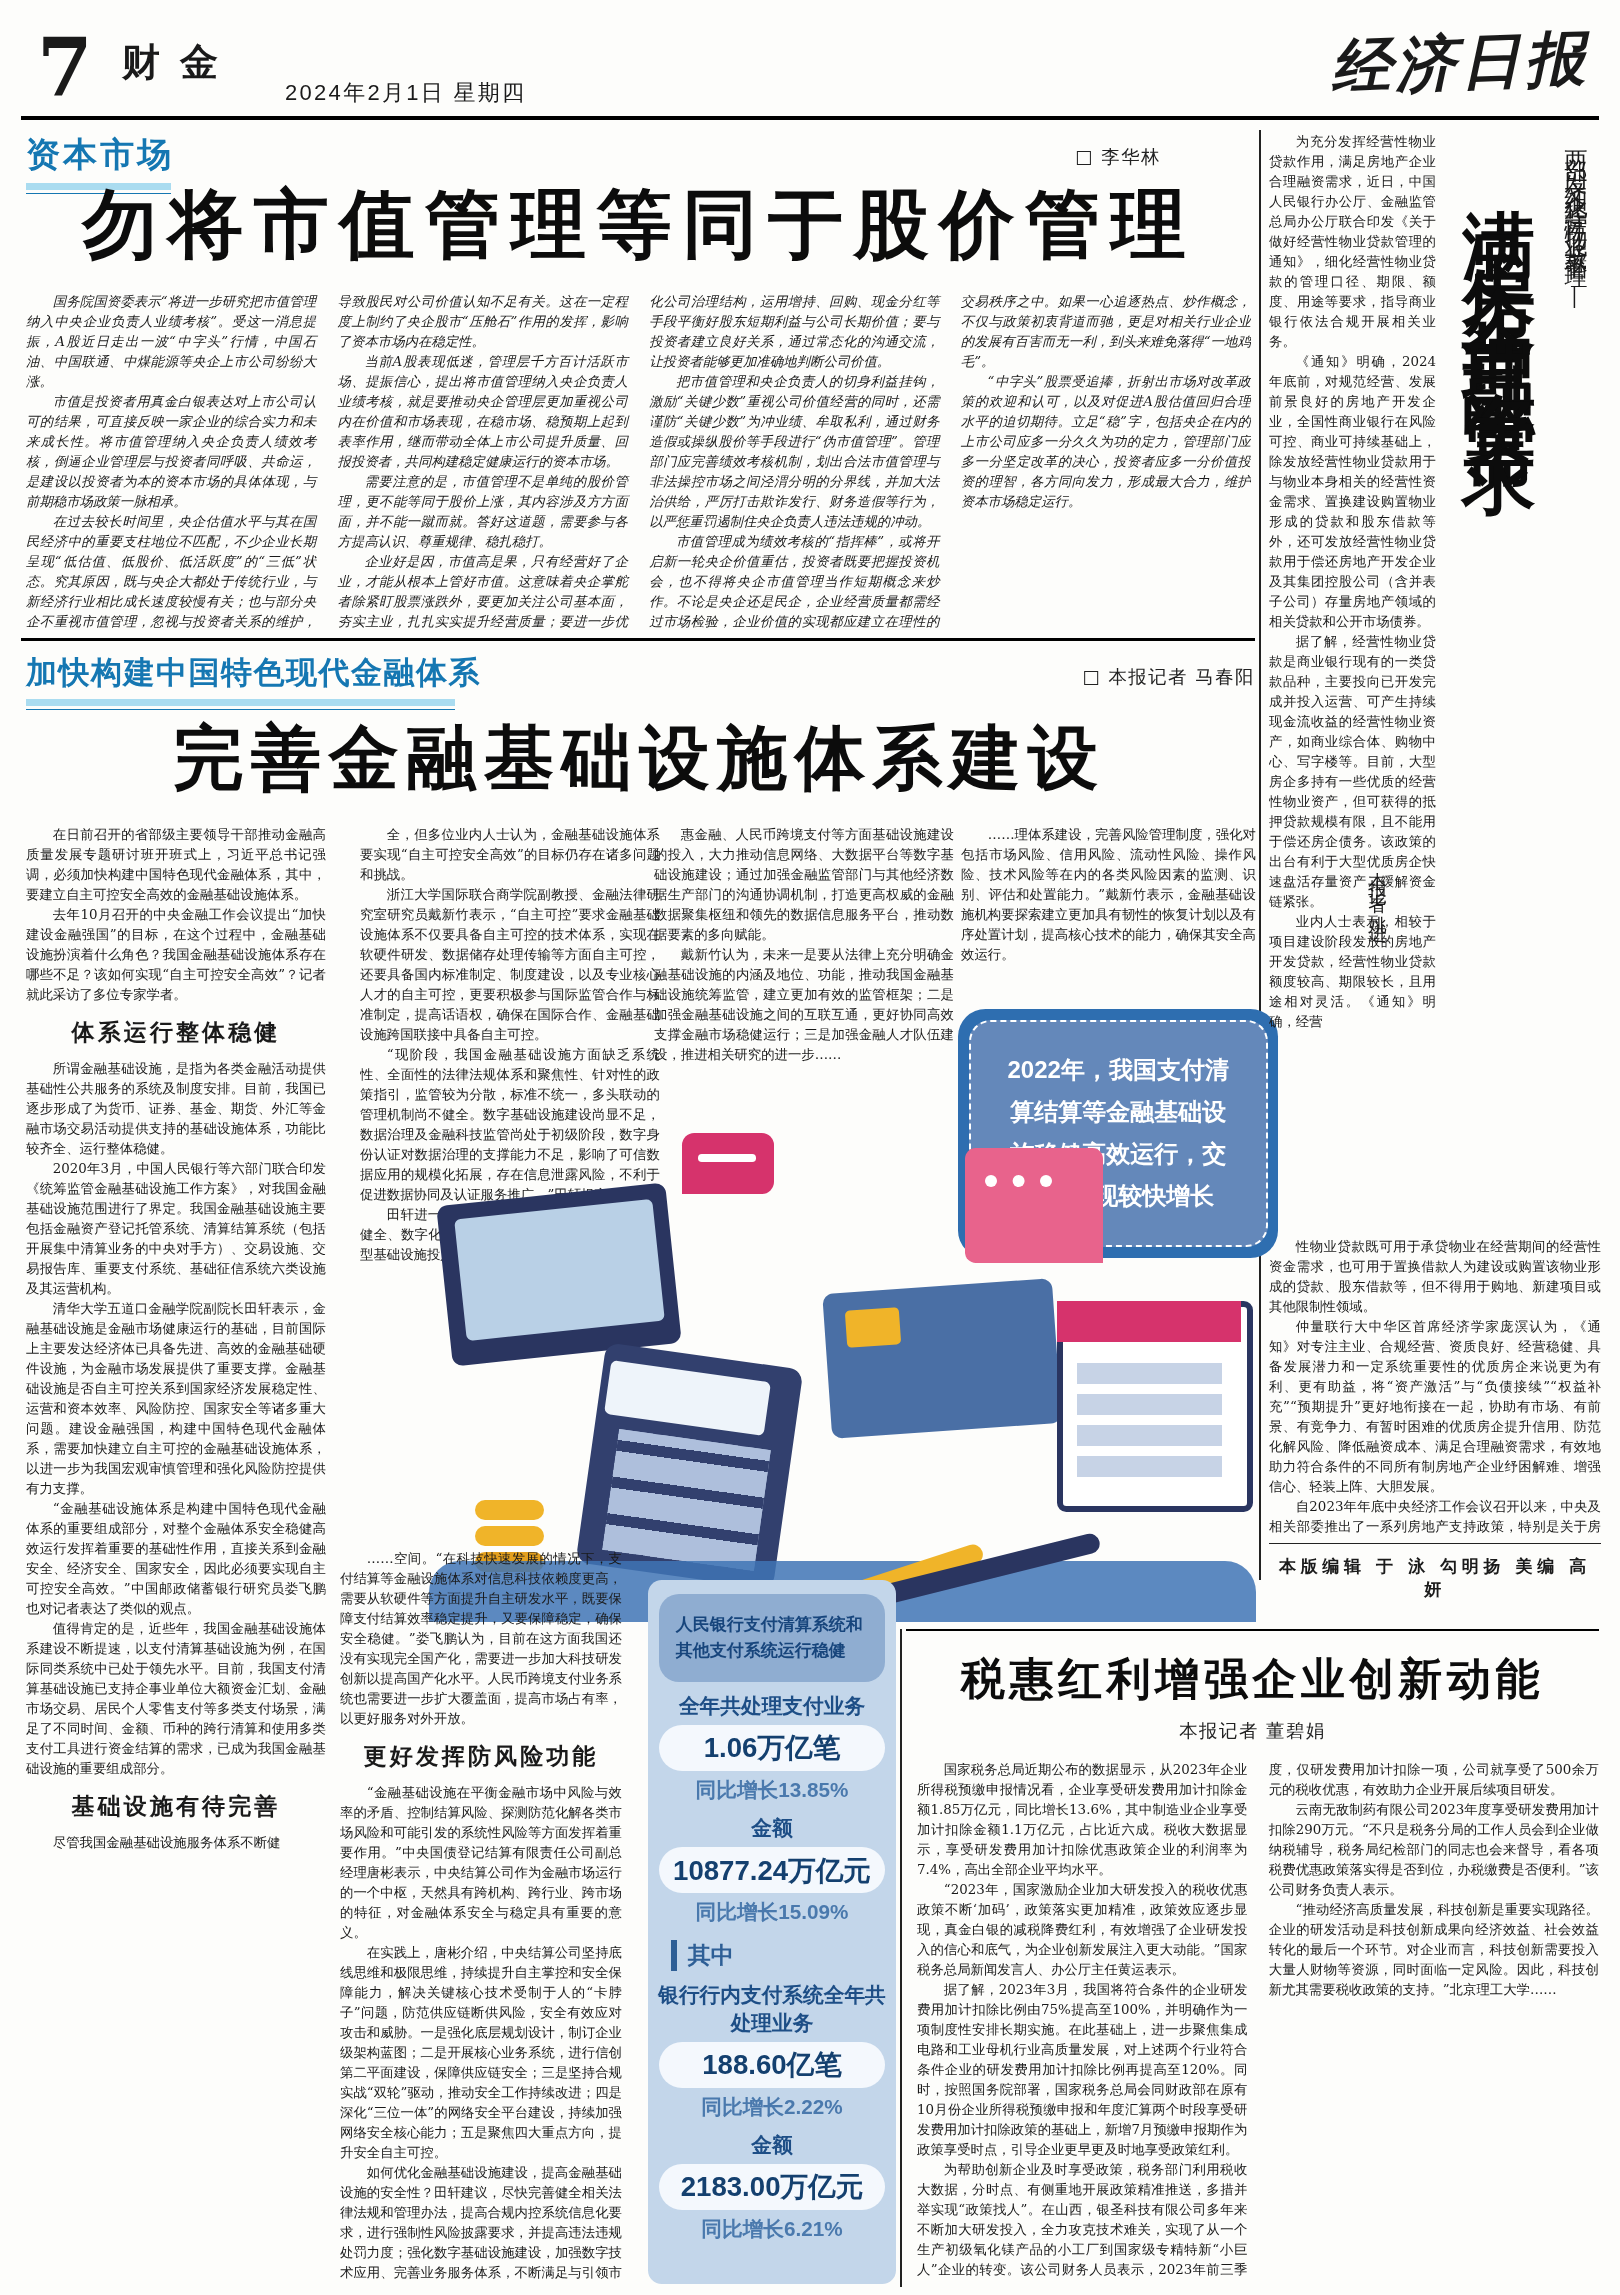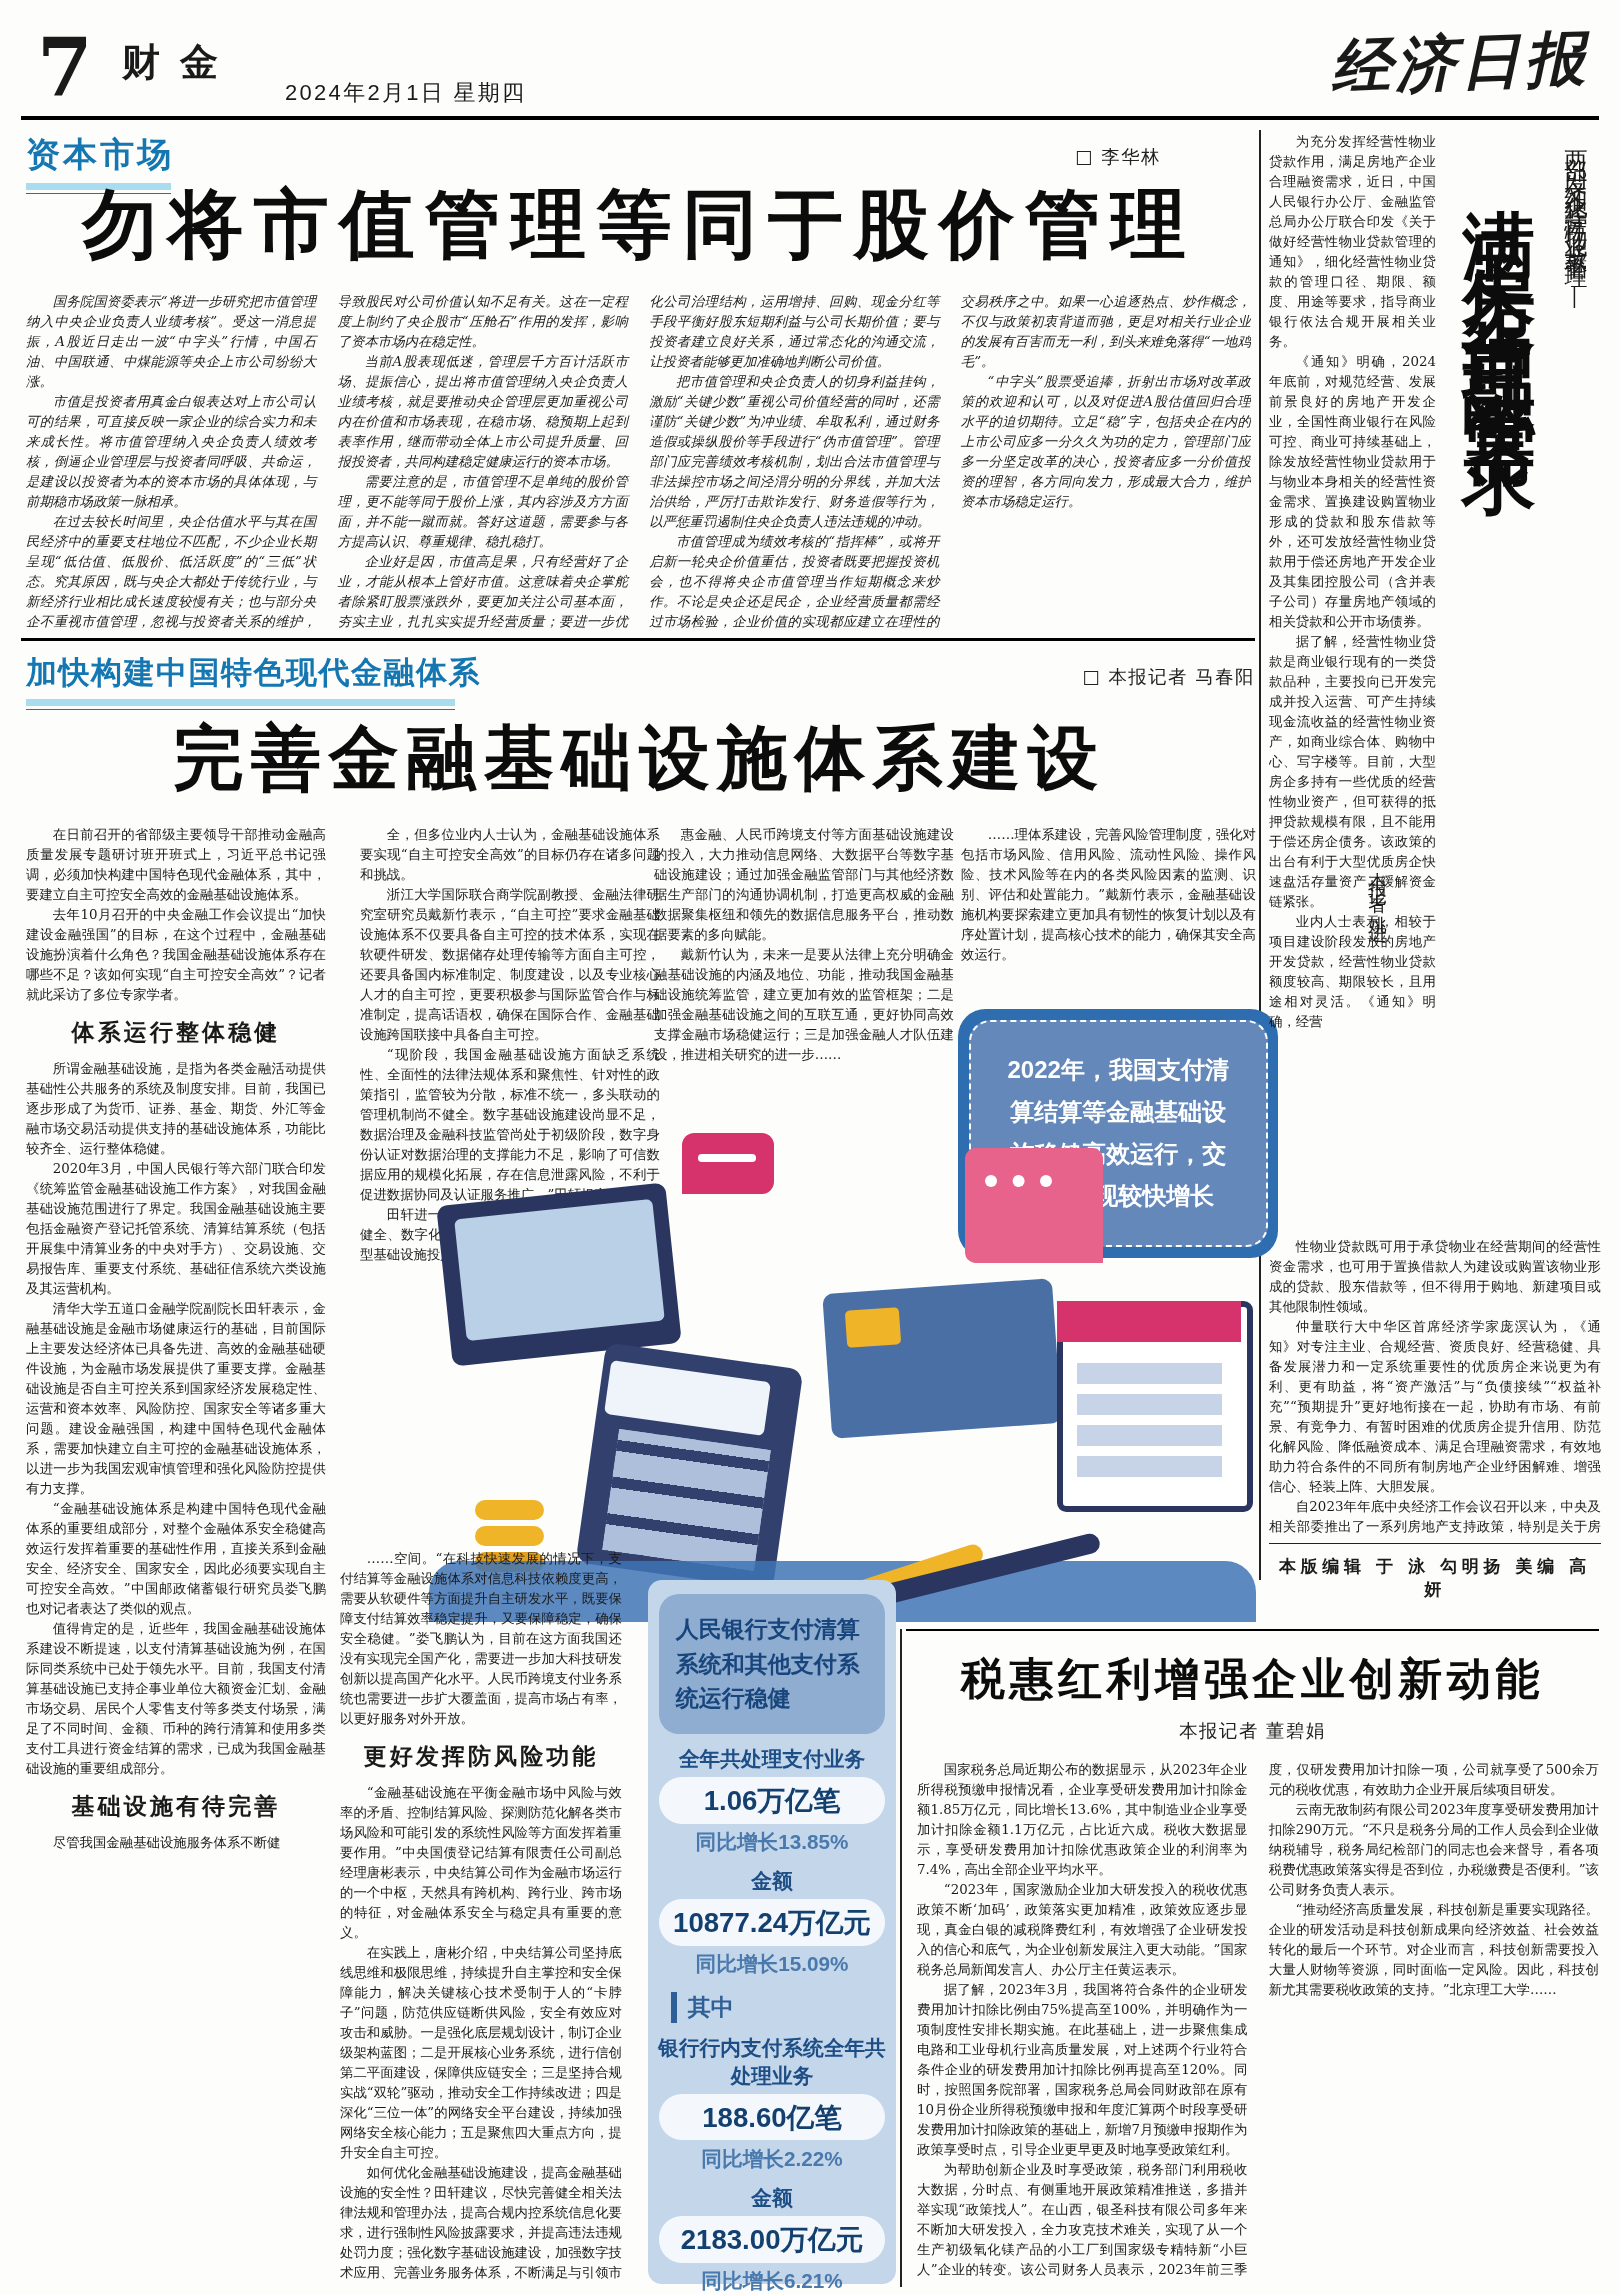--- a/index.html
+++ b/index.html
@@ -35,21 +35,21 @@
   .vkicker{font-size:23px;letter-spacing:7.7px;font-family:"DejaVu Serif",serif;}
   .vtitle{font-size:73px;font-weight:bold;letter-spacing:26px;font-family:"DejaVu Serif",serif;color:#0c0c0c;}
   .vbyline{font-size:18.4px;letter-spacing:7.7px;}
   
   .hl-box{background:#2e6eb0;border-radius:27.6px;padding:10.7px;}
   .hl-inner{background:#6488ba;border:2.3px dashed #ffffff;border-radius:21.4px;color:#fff;
             font-family:"Liberation Sans",sans-serif;font-size:24px;font-weight:bold;
             line-height:1.75;padding:27.6px 31px;text-align:center;}
   .statpanel{background:#c3d6ea;border-radius:13.8px;}
   .statcard{background:#8fadd1;border-radius:20px;padding:18.4px 17px;}
-  .stat-title{color:#17457c;font-family:"Liberation Sans",sans-serif;font-weight:bold;font-size:23px;line-height:1.5;}
+  .stat-title{color:#17457c;font-family:"Liberation Sans",sans-serif;font-weight:bold;font-size:17px;line-height:1.5;}
   .stat-label{color:#1d4e86;font-family:"Liberation Sans",sans-serif;font-weight:bold;font-size:20.7px;text-align:center;margin:10.7px 0 4.6px;}
   .stat-value{background:#f4f8fd;border-radius:23px;color:#14406f;font-family:"Liberation Sans",sans-serif;
               font-weight:bold;font-size:27.6px;text-align:center;padding:4.6px 7.7px;margin:3.1px 10.7px;}
   .stat-growth{color:#4a79ad;font-family:"Liberation Sans",sans-serif;font-weight:bold;font-size:20.7px;text-align:center;margin-top:4.6px;}
   .stat-mid{color:#2e5f96;font-family:"Liberation Sans",sans-serif;font-weight:bold;font-size:23px;}
   
   .editorline{font-size:17px;letter-spacing:4.6px;font-weight:bold;text-align:center;border-top:1.5px solid #222;padding-top:10.7px;}
   
   .shape{position:absolute;}
 </style>

